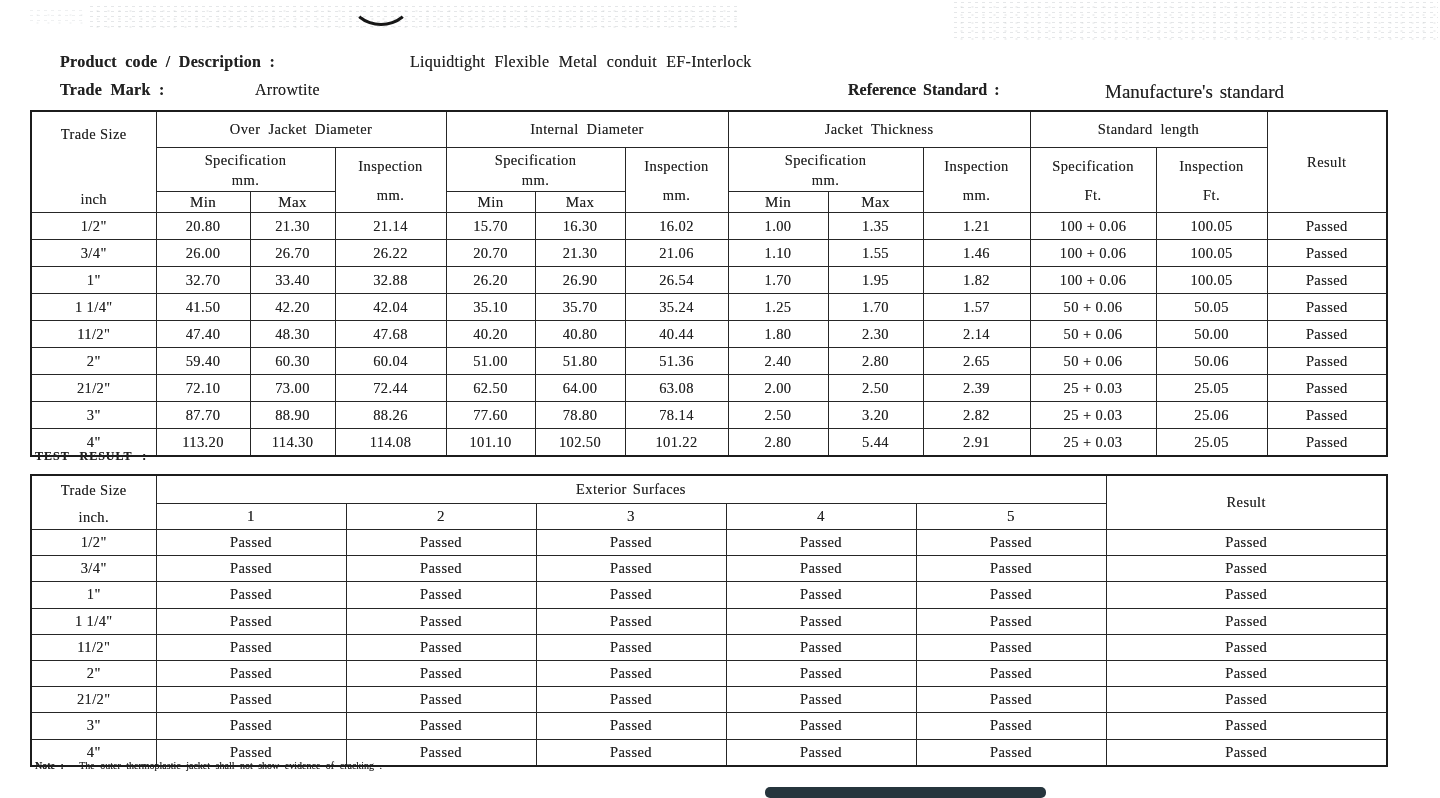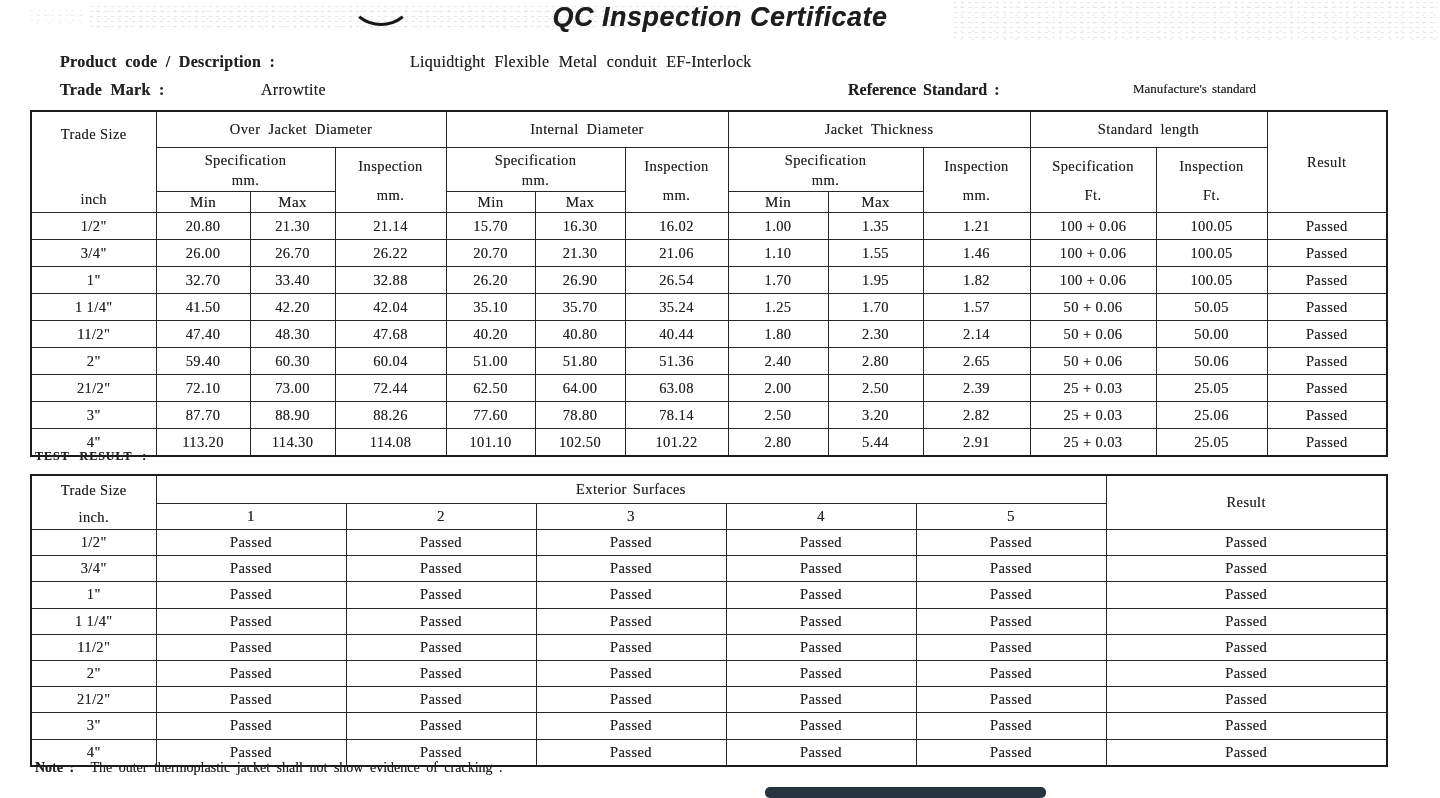--- a/index.html
+++ b/index.html
@@ -33,23 +33,23 @@
     position:absolute;left:0;top:2px;width:1440px;text-align:center;
     font-family:"Liberation Sans","DejaVu Sans",sans-serif;
     font-weight:700;font-style:italic;font-size:27px;letter-spacing:.5px;color:#1d1d1d;
   }
   .meta-line{position:absolute;font-size:16px;white-space:nowrap;}
   .meta-label{font-weight:700;word-spacing:4px;letter-spacing:.3px;margin-top:20px;}
   .meta-value{word-spacing:5px;letter-spacing:.3px;}
   .line-product{left:60px;top:53px;}
   .line-product .meta-value{position:absolute;left:350px;top:0;}
   .line-trademark{left:60px;top:81px;}
-  .line-trademark .meta-value{position:absolute;left:195px;top:0;margin-left:6px;}
+  .line-trademark .meta-value{position:absolute;left:195px;top:0;}
   .ref-label{position:absolute;left:848px;top:81px;font-size:16px;font-weight:700;word-spacing:3px;white-space:nowrap;}
-  .ref-value{position:absolute;left:1133px;top:81px;font-size:13px;word-spacing:2px;white-space:nowrap;}
+  .ref-value{position:absolute;left:1105px;top:81px;font-size:19px;word-spacing:2px;white-space:nowrap;}
 
   table.tbl{border-collapse:collapse;table-layout:fixed;position:absolute;background:#fff;}
   .tbl th,.tbl td{
     border:1.6px solid #262626;text-align:center;vertical-align:middle;
     font-weight:normal;padding:0;font-size:14.5px;letter-spacing:.4px;overflow:hidden;
   }
   .tbl{border:2.5px solid #1c1c1c;padding-left:40px;}
   #dim-table{left:30px;top:110px;width:1356px;}
   #dim-table td{height:26px;}
   .grp{font-size:15px;height:35px;word-spacing:4px;}
@@ -60,35 +60,34 @@
   .insp-cell .stack2,.specft .stack2{display:flex;flex-direction:column;justify-content:space-between;height:63px;padding:9px 0 8px;box-sizing:border-box;}
   .result-head{font-size:15px;}
 
   .test-heading{position:absolute;left:35px;top:449px;font-size:12px;font-weight:700;letter-spacing:1px;word-spacing:6px;}
   #test-table{left:30px;top:474px;width:1356px;}
   #test-table td{height:25.2px;}
   .stack-s{display:flex;flex-direction:column;justify-content:space-between;height:52px;padding:5px 0 3px;box-sizing:border-box;}
   .ext-hdr{height:27px;font-size:15px;word-spacing:2px;}
   .num-hdr th{height:25px;font-size:15px;}
 
-  .note-line{position:absolute;left:35px;top:760px;font-size:14px;white-space:nowrap;word-spacing:3px;}
+  .note-line{position:absolute;left:35px;top:760px;font-size:10px;white-space:nowrap;word-spacing:3px;}
   .note-label{font-weight:700;margin-right:10px;}
 </style>
 </head>
 <body>
 
 <div class="page">
 
   <div class="noise noise-a"></div>
   <div class="noise noise-b"></div>
   <div class="noise noise-c"></div>
   <div class="arc"></div>
   <div class="bottom-bar" id="bottom-bar" style="background: rgb(20, 36, 45);"></div>
 
-  <div class="title">QC Inspection Certificate</div>
 
   <div class="meta-line line-product">
     <span class="meta-label">Product code /  Description  :</span>
     <span class="meta-value">Liquidtight  Flexible  Metal conduit EF-Interlock</span>
   </div>
   <div class="meta-line line-trademark">
     <span class="meta-label">Trade Mark  :</span>
     <span class="meta-value">Arrowtite</span>
   </div>
   <div class="ref-label">Reference Standard :</div>

